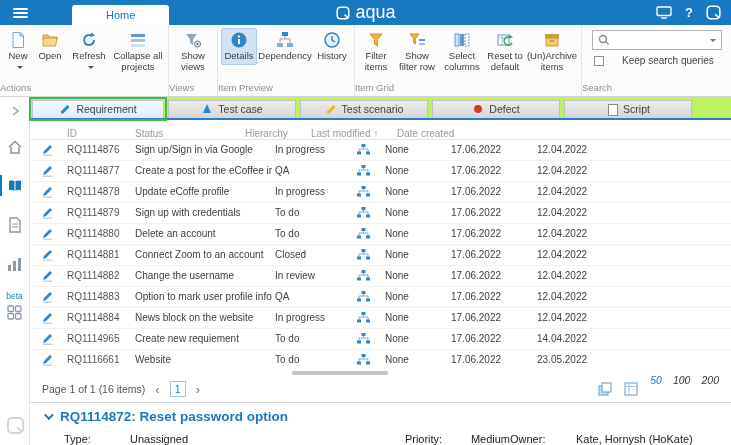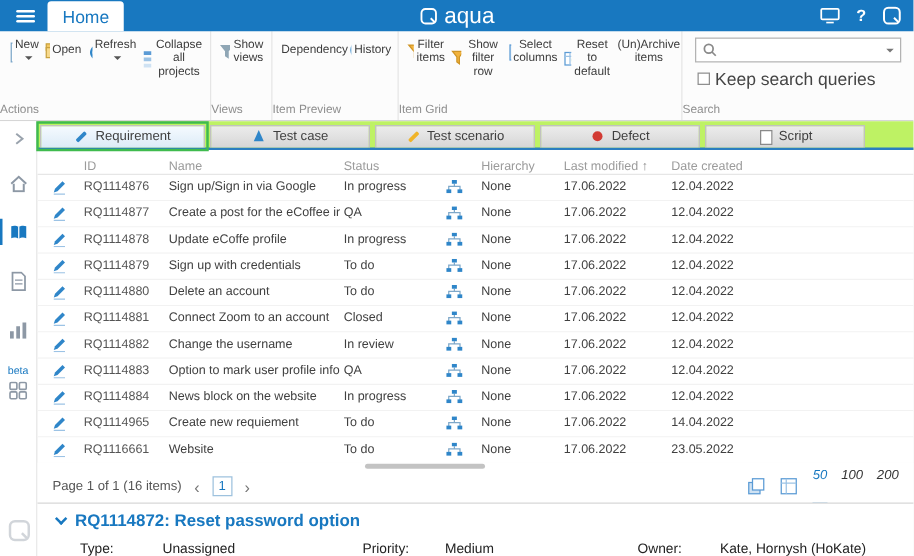--- a/index.html
+++ b/index.html
@@ -6,41 +6,41 @@
   body { margin: 0; background: #e9e9e9; }
   .app {
     position: relative; width: 731px; height: 445px; background: #fff;
     font-family: "Liberation Sans", sans-serif; overflow: hidden; color: #333;
   }
 
   
   .topbar { height: 25px; background: #1878c0; display: flex; align-items: stretch; position: relative; }
   .hamburger { width: 15px; display: flex; flex-direction: column; justify-content: center; gap: 2px; margin-left: 13px; cursor: pointer; }
   .hamburger i { display: block; height: 2px; background: #fff; border-radius: 1px; }
-  .home-tab { margin-left: 10px; align-self: flex-end; background: #fff; color: #1878c0; font-size: 14px; padding: 4px 12px 4px; border-radius: 3px 3px 0 0; }
+  .home-tab { margin-left: 44px; align-self: flex-end; background: #fff; color: #1878c0; font-size: 11px; padding: 4px 34px 4px; border-radius: 3px 3px 0 0; }
   .topbar-title { position: absolute; left: 50%; top: 0; height: 100%; transform: translateX(-50%); display: flex; align-items: center; gap: 6px; color: #fff; font-size: 18px; }
   .topbar-right { margin-left: auto; display: flex; align-items: center; gap: 13px; margin-right: 10px; color: #fff; }
   .help-q { font-size: 13px; font-weight: bold; color: #fff; line-height: 1; }
 
   
   .ribbon { display: flex; height: 72px; background: #fcfcfc; border-bottom: 1px solid #d6d6d6; }
   .rgroup { display: flex; flex-direction: column; border-right: 1px solid #e5e5e5; }
   .rbtns { flex: 1; display: flex; align-items: flex-start; padding: 3px 3px 0; }
-  .rbtn { display: flex; flex-direction: row; align-items: center; gap: 2px; font-size: 9.5px; color: #3c3c3c; text-align: center; line-height: 1.15; padding: 2px 1px; border-radius: 2px; border: 1px solid transparent; cursor: pointer; }
+  .rbtn { display: flex; flex-direction: column; align-items: center; gap: 2px; font-size: 9.5px; color: #3c3c3c; text-align: center; line-height: 1.15; padding: 2px 1px; border-radius: 2px; border: 1px solid transparent; cursor: pointer; }
   .rbtn.selected { background: #cfe3f5; border-color: #a9cdea; }
   .rbtn svg { display: block; }
   .rlabel { font-size: 9.5px; color: #8e8e8e; text-align: left; padding: 1px 0 3px; }
   .caret { display: inline-block; width: 0; height: 0; border-left: 3px solid transparent; border-right: 3px solid transparent; border-top: 3px solid #555; margin-left: 3px; vertical-align: middle; }
   .w30{width:30px}.w34{width:34px}.w44{width:44px}.w54{width:54px}
   .w36{width:36px}.w56{width:56px}.w38{width:38px}.w46{width:46px}.w42{width:42px}.w52{width:52px}
   .sgroup { flex: 1; min-width: 150px; border-right: 0; }
   .search-box { display: flex; align-items: center; gap: 4px; border: 1px solid #b3b3b3; background: #fff; height: 20px; margin: 5px 10px 2px; padding: 0 5px; }
   .search-box input { flex: 1; min-width: 10px; border: 0; outline: 0; font-size: 11px; font-family: "Liberation Sans", sans-serif; }
   .caret-gray { border-top-color: #777; }
-  .keep-row { display: flex; align-items: center; gap: 4px; font-size: 14px; color: #444; margin: 3px 12px; cursor: pointer; }
+  .keep-row { display: flex; align-items: center; gap: 18px; font-size: 10px; color: #444; margin: 3px 12px; cursor: pointer; }
   .cb { width: 10px; height: 10px; border: 1px solid #8f8f8f; background: #fff; display: inline-block; }
 
   
   .body { display: flex; height: 348px; }
   .sidebar { width: 30px; border-right: 1px solid #e3e3e3; display: flex; flex-direction: column; align-items: center; position: relative; background: #fff; }
   .sb-item { position: relative; width: 100%; display: flex; justify-content: center; padding: 4px 0; margin-bottom: 16px; cursor: pointer; }
   .sb-chevron { margin-top: 4px; margin-bottom: 14px; }
   .sb-item.active .bar { position: absolute; left: 0; top: 1px; bottom: 1px; width: 2px; background: #1878c0; }
   .sb-beta { font-size: 8.5px; color: #1878c0; margin-bottom: 0; }
   .watermark { position: absolute; left: 6px; bottom: 6px; opacity: .9; }
@@ -81,21 +81,21 @@
   .size.active { color: #1878c0; border-bottom: 2px solid #1878c0; }
 
   
   .detail { border-top: 1px solid #d7d7d7; flex: 1; padding: 6px 14px 0 14px; background: #fff; }
   .dtitle-row { display: flex; align-items: center; gap: 9px; }
   .chev-down { width: 7px; height: 7px; border-right: 2px solid #1878c0; border-bottom: 2px solid #1878c0; transform: rotate(45deg) translateY(-2px); cursor: pointer; flex: 0 0 auto; }
   .dtitle { color: #1878c0; font-size: 13.5px; font-weight: bold; }
   .dfields { display: flex; margin-top: 9px; padding-left: 20px; font-size: 11px; color: #222; }
   .dfield { display: flex; }
   .dfield:nth-child(1) { width: 226px; }
-  .dfield:nth-child(2) { width: 220px; }
+  .dfield:nth-child(2) { width: 220px; justify-content: flex-end; }
   .dfield:nth-child(3) { flex: 1; }
   .dlabel { font-weight: normal; min-width: 66px; }
 </style>
 </head>
 <body>
 
 <div class="app">
 
   <div class="topbar">
     <span class="hamburger">
@@ -170,20 +170,28 @@
               <circle cx="13.5" cy="13" r="1.2" fill="#55687a"></circle>
             </svg>
           <span>Show views</span>
         </div>
       </div>
       <div class="rlabel">Views</div>
     </div>
 
     <div class="rgroup">
       <div class="rbtns">
+        <div class="rbtn w36 selected">
+          <svg width="18" height="18">
+              <circle cx="9" cy="9" r="7.5" fill="#2f86c9"></circle>
+              <rect x="8" y="8" width="2" height="5" fill="#fff"></rect>
+              <rect x="8" y="4.5" width="2" height="2" fill="#fff"></rect>
+            </svg>
+          <span>Details</span>
+        </div>
         <div class="rbtn w56">
           <svg width="18" height="18">
               <path d="M9 5v3M4 12V8h10v4" fill="none" stroke="#8aa5ba"></path>
               <rect x="6" y="1" width="6" height="4" fill="#2f86c9"></rect>
               <rect x="1" y="12" width="6" height="4" fill="#7fb2d9"></rect>
               <rect x="11" y="12" width="6" height="4" fill="#7fb2d9"></rect>
             </svg>
           <span>Dependency</span>
         </div>
         <div class="rbtn w38">
@@ -331,21 +339,20 @@
   </div>
           <div class="itab">
     <span class="ti ti-script"></span>
     <span class="tlabel">Script</span>
   </div>
         </div>
 
       <div class="ghead">
           <div class="gcell c0"></div>
           <div class="gcell c1">ID</div>
-          <div class="gcell c2">Name</div>
           <div class="gcell c3">Status</div>
           <div class="gcell c4"></div>
           <div class="gcell c5">Hierarchy</div>
           <div class="gcell c6">Last modified<span class="sort">↑</span></div>
           <div class="gcell c7">Date created</div>
         </div>
 
       <div class="gbody">
           <div class="grow">
     <div class="gcell c0">

